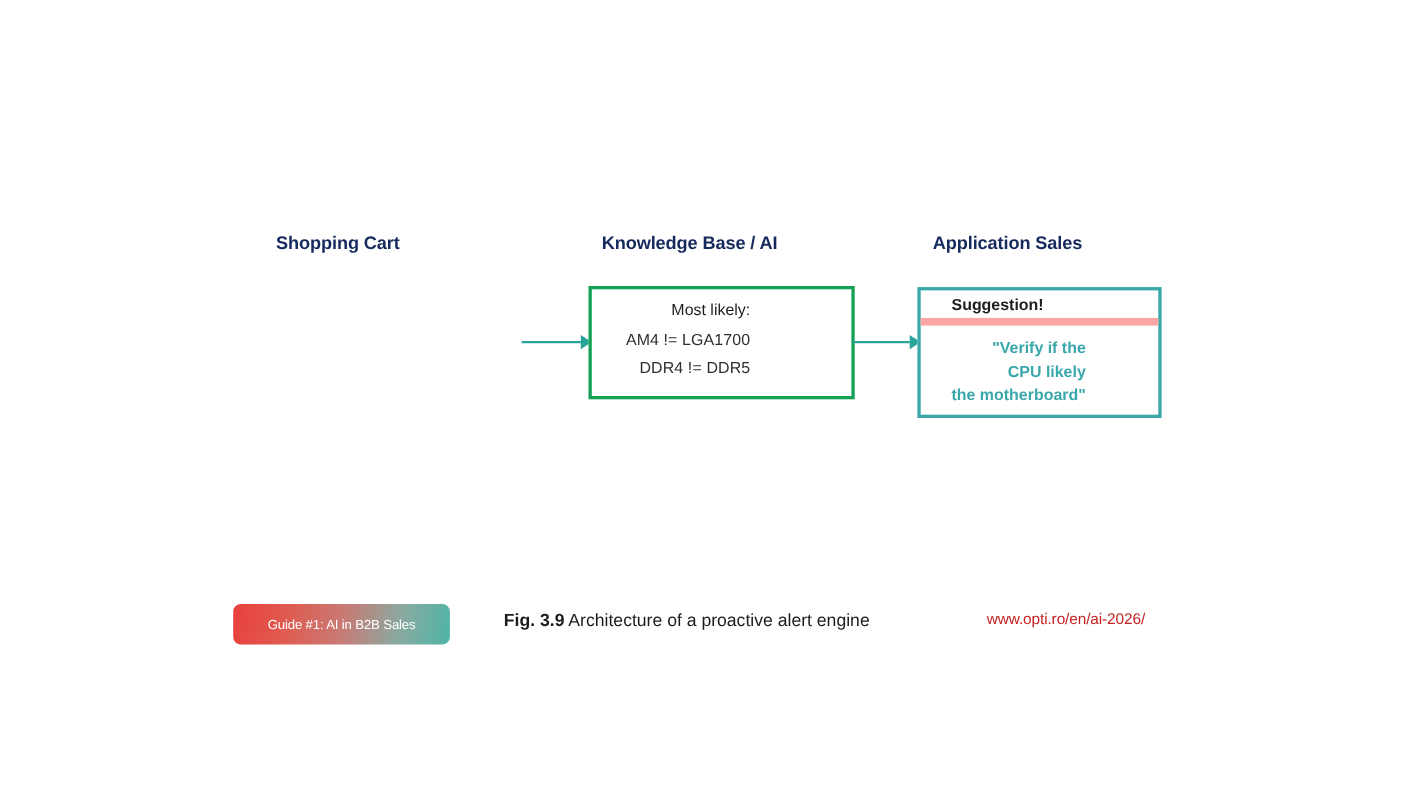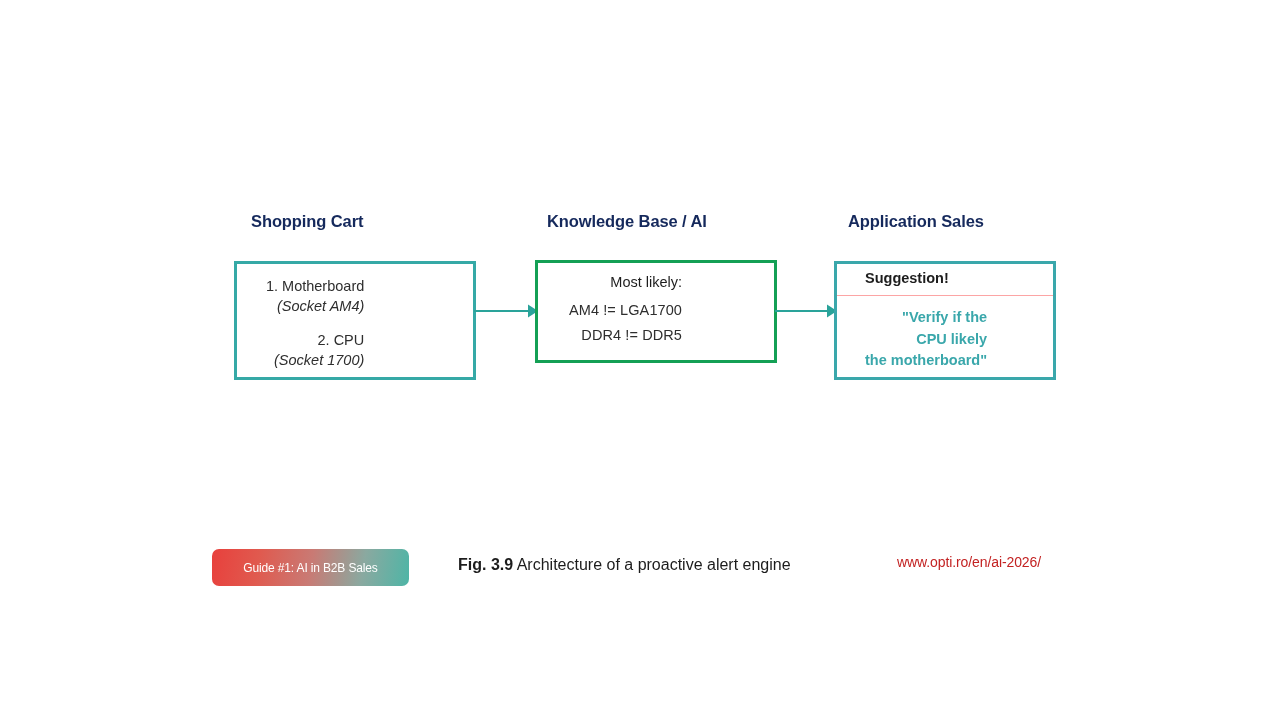--- a/index.html
+++ b/index.html
@@ -99,21 +99,21 @@
     letter-spacing: 0.1px;
   }
   .kb-line:last-child { margin-bottom: 16px; }
 
   
   .widget-header {
     position: absolute;
     left: 0; top: 0;
     width: 100%;
     height: 32px;
-    border-bottom: 1px solid #fca5a5;
+    border-bottom: 7px solid #fca5a5;
     box-sizing: border-box;
   }
   .widget-header-label {
     position: absolute;
     left: 28px; top: 6px;
     font-weight: bold;
     font-size: 14.5px;
     color: #1d1d1d;
     white-space: nowrap;
   }
@@ -170,32 +170,20 @@
 </style>
 </head>
 <body>
 
 <div class="stage">
 
   <div class="col-title" id="title-cart">Shopping Cart</div>
   <div class="col-title" id="title-kb">Knowledge Base / AI</div>
   <div class="col-title" id="title-widget">Application Sales</div>
 
-  <div class="box" id="box-cart">
-    <div class="cart-list">
-      <div class="cart-item">
-        <div class="cart-item-name">1. Motherboard</div>
-        <div class="cart-item-sub">(Socket AM4)</div>
-      </div>
-      <div class="cart-item">
-        <div class="cart-item-name">2. CPU</div>
-        <div class="cart-item-sub">(Socket 1700)</div>
-      </div>
-    </div>
-  </div>
 
   <div class="arrow" id="arrow-1">
     <svg width="66" height="22" viewBox="0 0 66 22">
       <line x1="0" y1="11" x2="54" y2="11" stroke="#2aa39a" stroke-width="2.2"></line>
       <polygon points="54,4.6 64,11 54,17.4" fill="#2aa39a"></polygon>
     </svg>
   </div>
 
   <div class="box" id="box-kb">
     <div class="kb-body">

